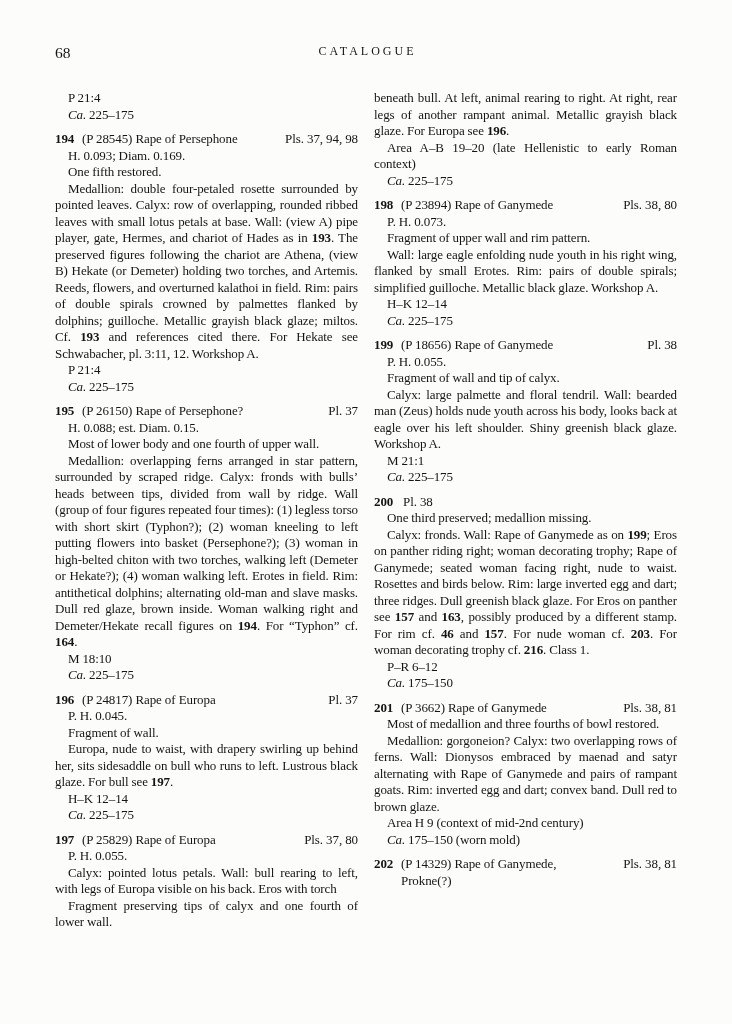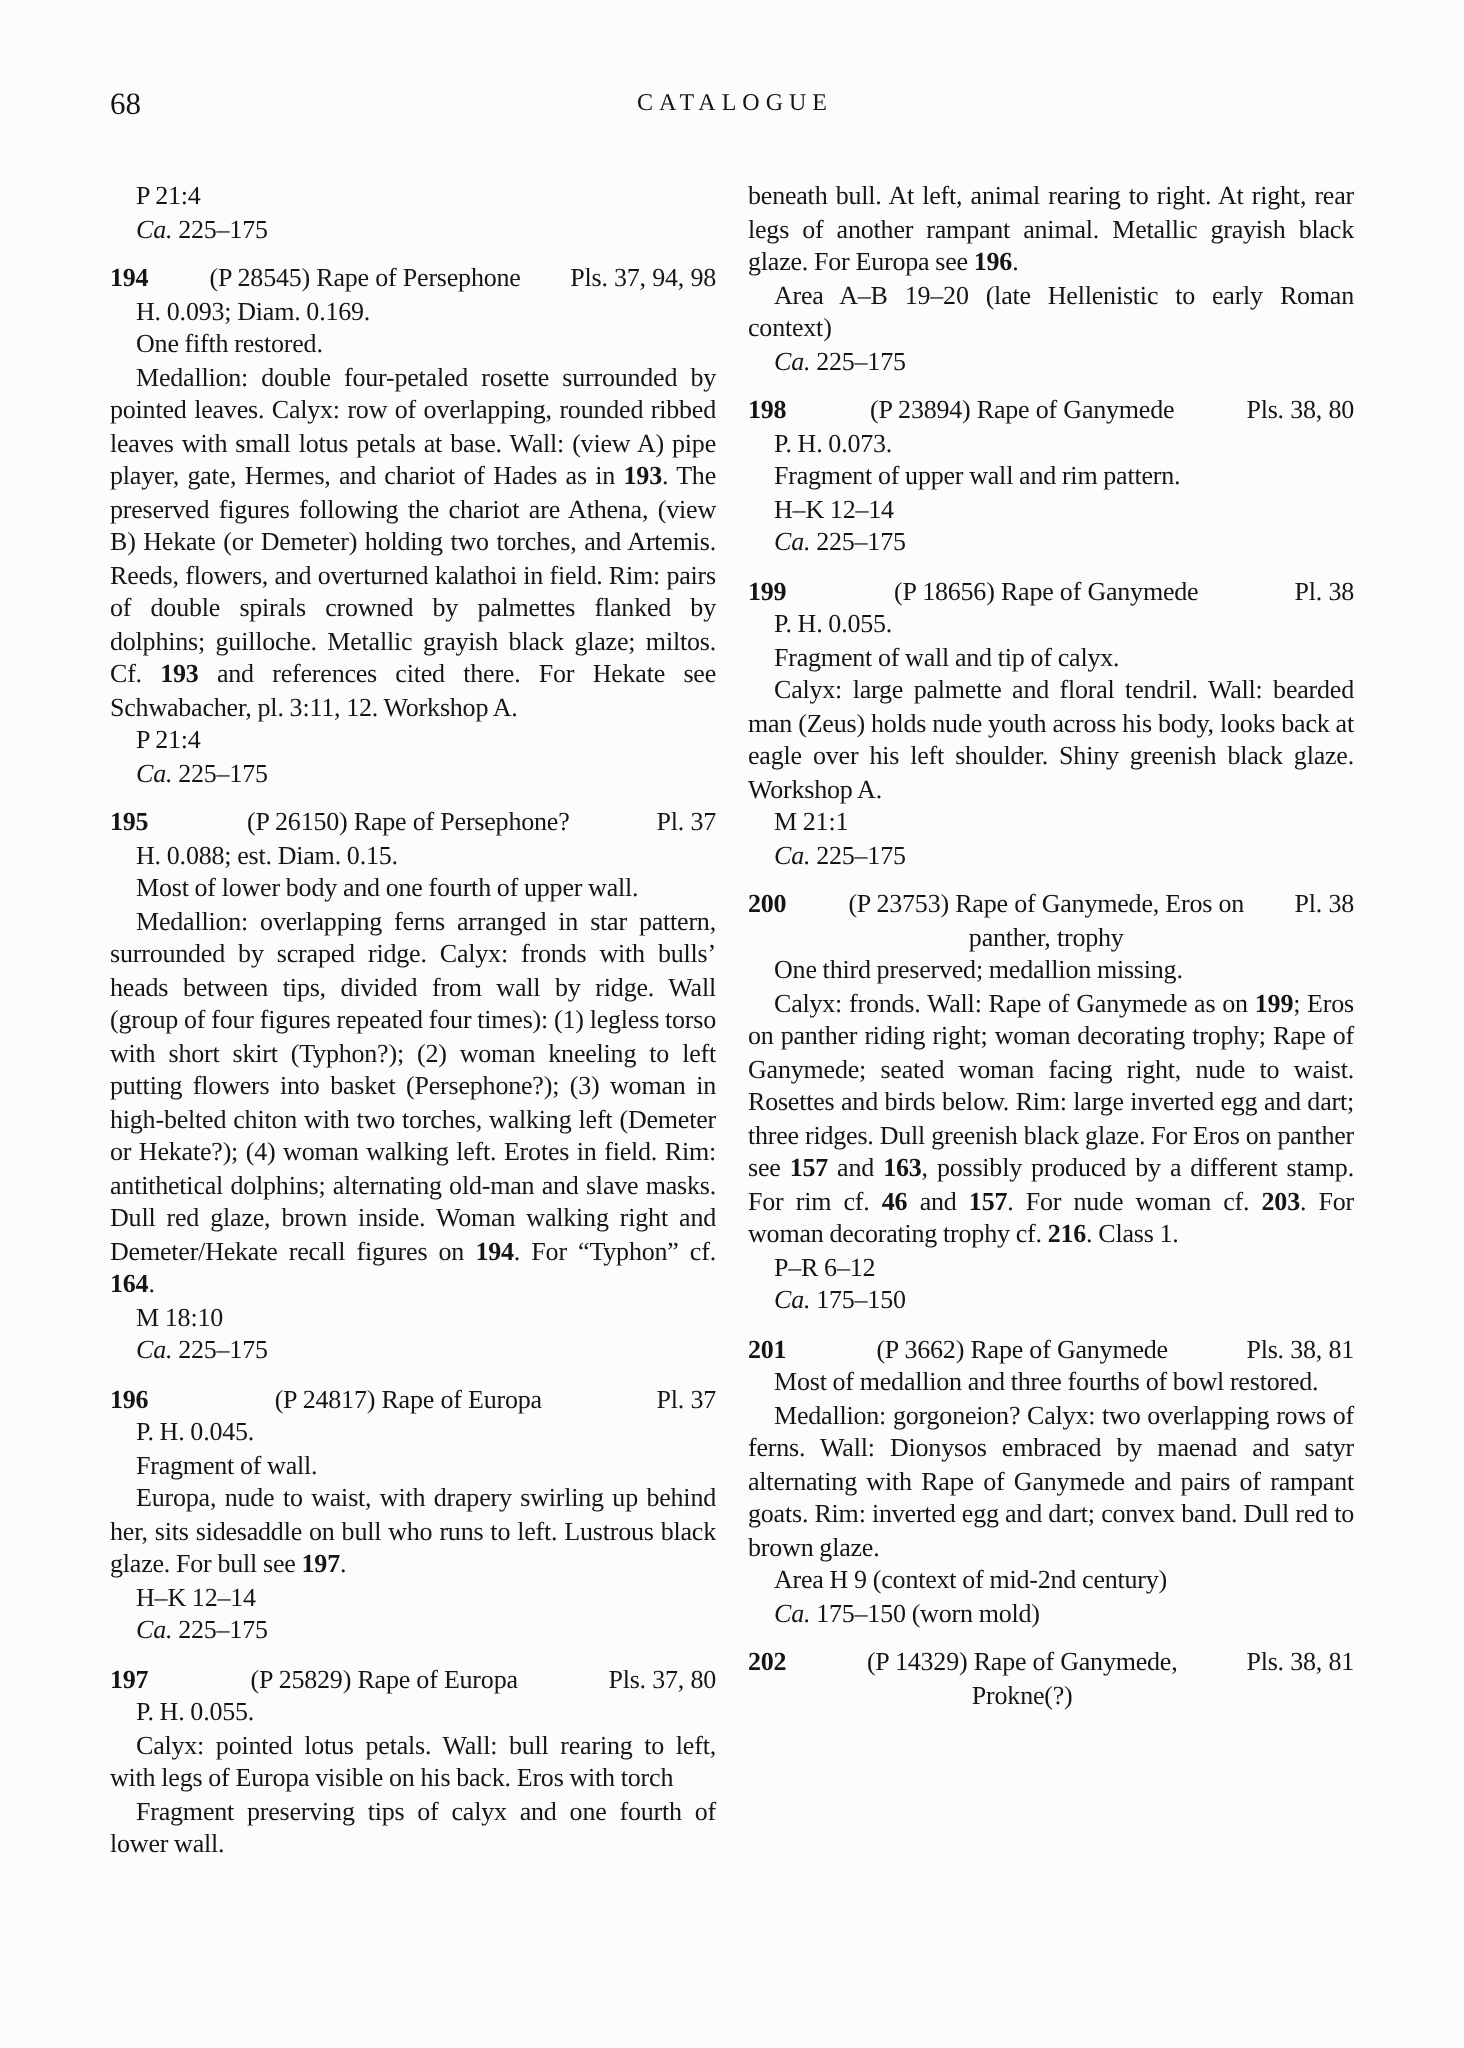--- a/index.html
+++ b/index.html
@@ -25,21 +25,21 @@
     font-size:13px;line-height:16.5px;letter-spacing:-0.1px;
     word-spacing:-0.2px;
   }
   p.flush{text-indent:0;}
   .ehead{
     display:flex;align-items:flex-start;
     font-size:13px;line-height:16.5px;letter-spacing:-0.1px;
     margin-bottom:0;
   }
   .enum{font-weight:bold;flex:0 0 27px;}
-  .ehtitle{flex:1 1 auto;text-align:center;}
+  .ehtitle{flex:1 1 auto;}
   .eplates{margin-left:2px;white-space:nowrap;}
 </style>
 </head>
 <body>
 
 <div class="page">
   <div class="pagehead">
     <span class="pgnum">68</span>
     <span class="ptitle">CATALOGUE</span>
   </div>
@@ -103,39 +103,39 @@
           <p class="para"><i>Ca.</i> 225–175</p>
         </div>
         <div class="entry">
           <div class="ehead">
             <span class="enum">198</span>
             <span class="ehtitle">(P 23894) Rape of Ganymede</span>
             <span class="eplates">Pls. 38, 80</span>
           </div>
           <p class="para">P. H. 0.073.</p>
           <p class="para">Fragment of upper wall and rim pattern.</p>
+          <p class="para">Wall: large eagle enfolding nude youth in his right wing, flanked by small Erotes. Rim: pairs of double spirals; simplified guilloche. Metallic black glaze. Workshop A.</p>
           <p class="para">H–K 12–14</p>
           <p class="para"><i>Ca.</i> 225–175</p>
         </div>
         <div class="entry">
           <div class="ehead">
             <span class="enum">199</span>
             <span class="ehtitle">(P 18656) Rape of Ganymede</span>
             <span class="eplates">Pl. 38</span>
           </div>
           <p class="para">P. H. 0.055.</p>
           <p class="para">Fragment of wall and tip of calyx.</p>
           <p class="para">Calyx: large palmette and floral tendril. Wall: bearded man (Zeus) holds nude youth across his body, looks back at eagle over his left shoulder. Shiny greenish black glaze. Workshop A.</p>
           <p class="para">M 21:1</p>
           <p class="para"><i>Ca.</i> 225–175</p>
         </div>
         <div class="entry">
           <div class="ehead">
             <span class="enum">200</span>
-            <span class="ehtitle">(P 23753) Rape of Ganymede, Eros on<br>panther, trophy</span>
             <span class="eplates">Pl. 38</span>
           </div>
           <p class="para">One third preserved; medallion missing.</p>
           <p class="para">Calyx: fronds. Wall: Rape of Ganymede as on <b>199</b>; Eros on panther riding right; woman decorating trophy; Rape of Ganymede; seated woman facing right, nude to waist. Rosettes and birds below. Rim: large inverted egg and dart; three ridges. Dull greenish black glaze. For Eros on panther see <b>157</b> and <b>163</b>, possibly produced by a different stamp. For rim cf. <b>46</b> and <b>157</b>. For nude woman cf. <b>203</b>. For woman decorating trophy cf. <b>216</b>. Class 1.</p>
           <p class="para">P–R 6–12</p>
           <p class="para"><i>Ca.</i> 175–150</p>
         </div>
         <div class="entry">
           <div class="ehead">
             <span class="enum">201</span>

